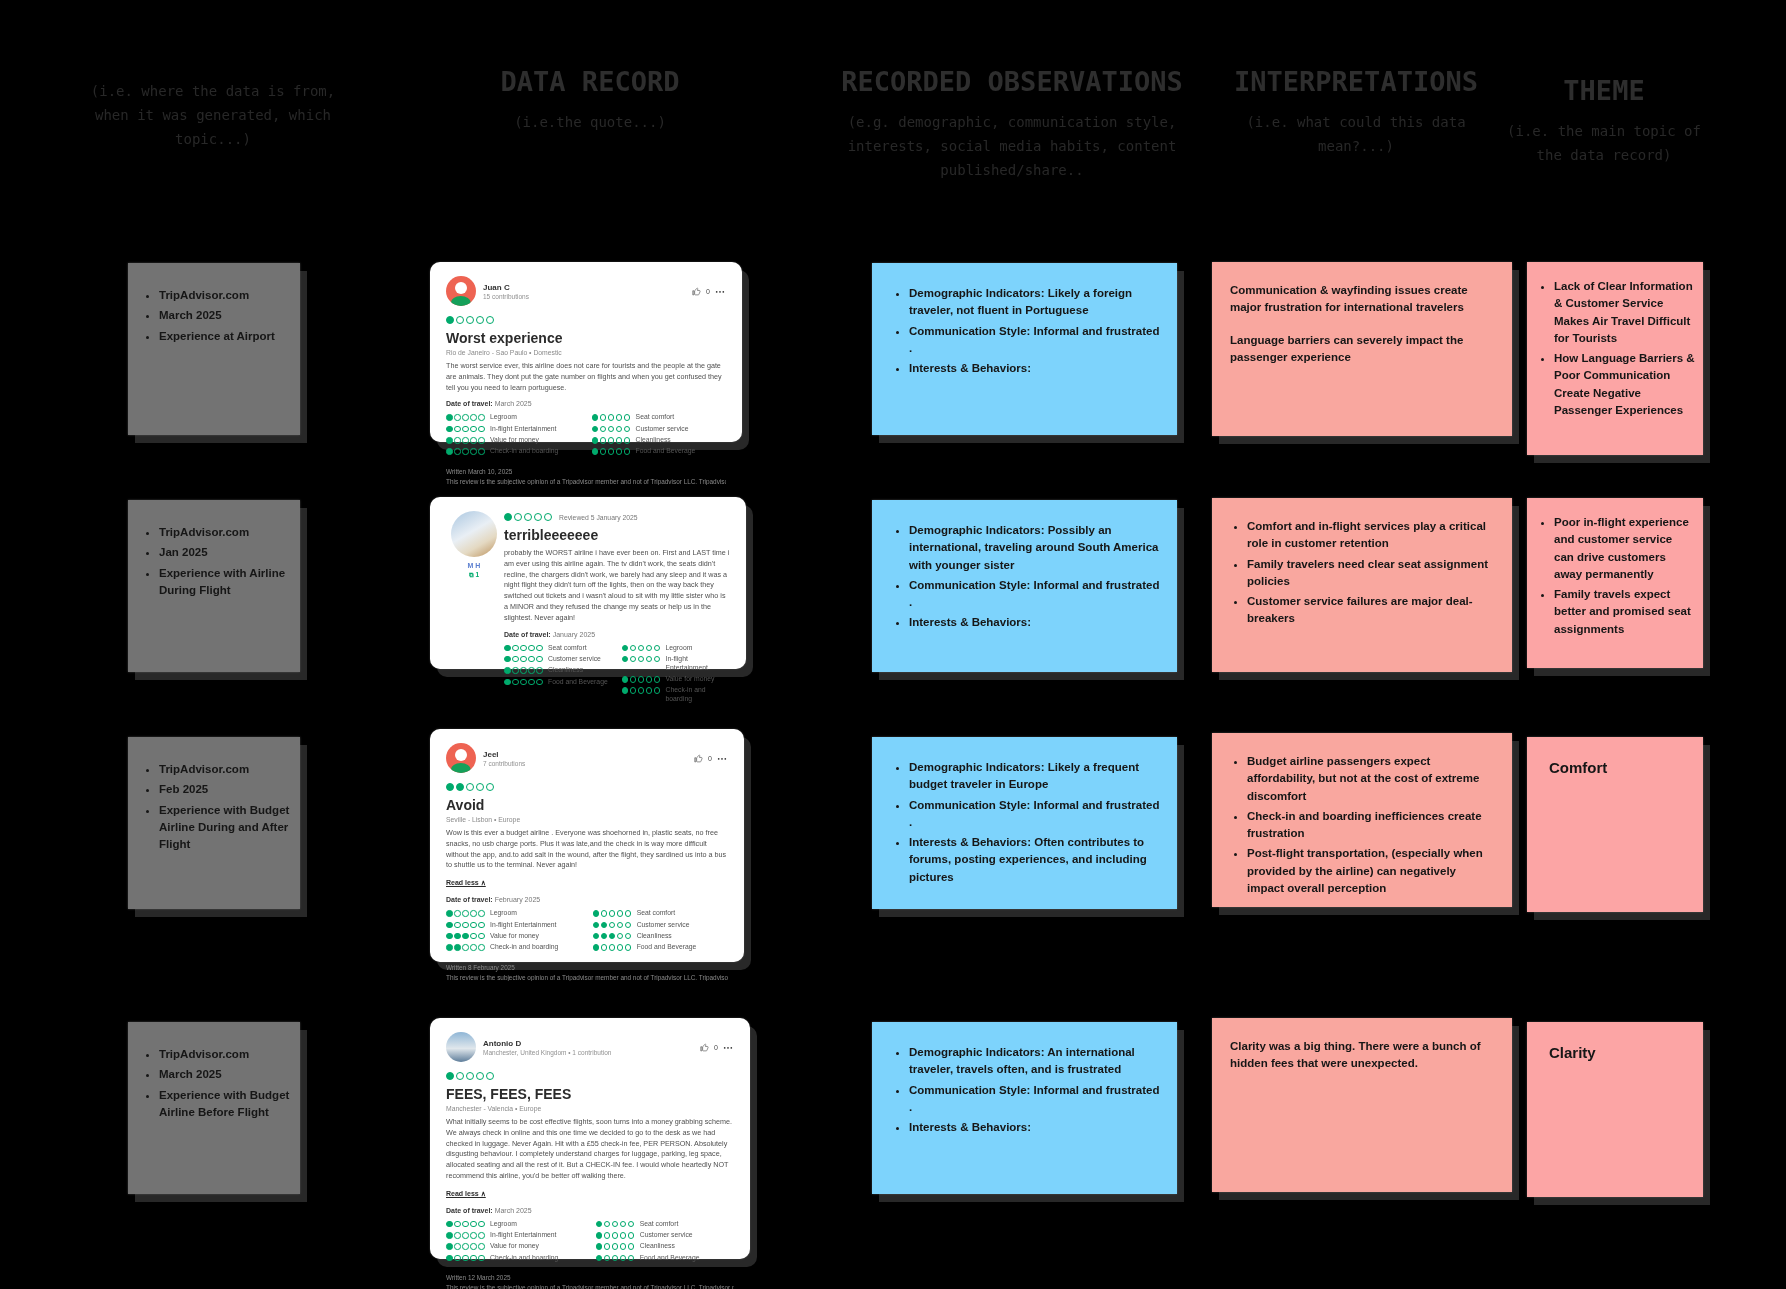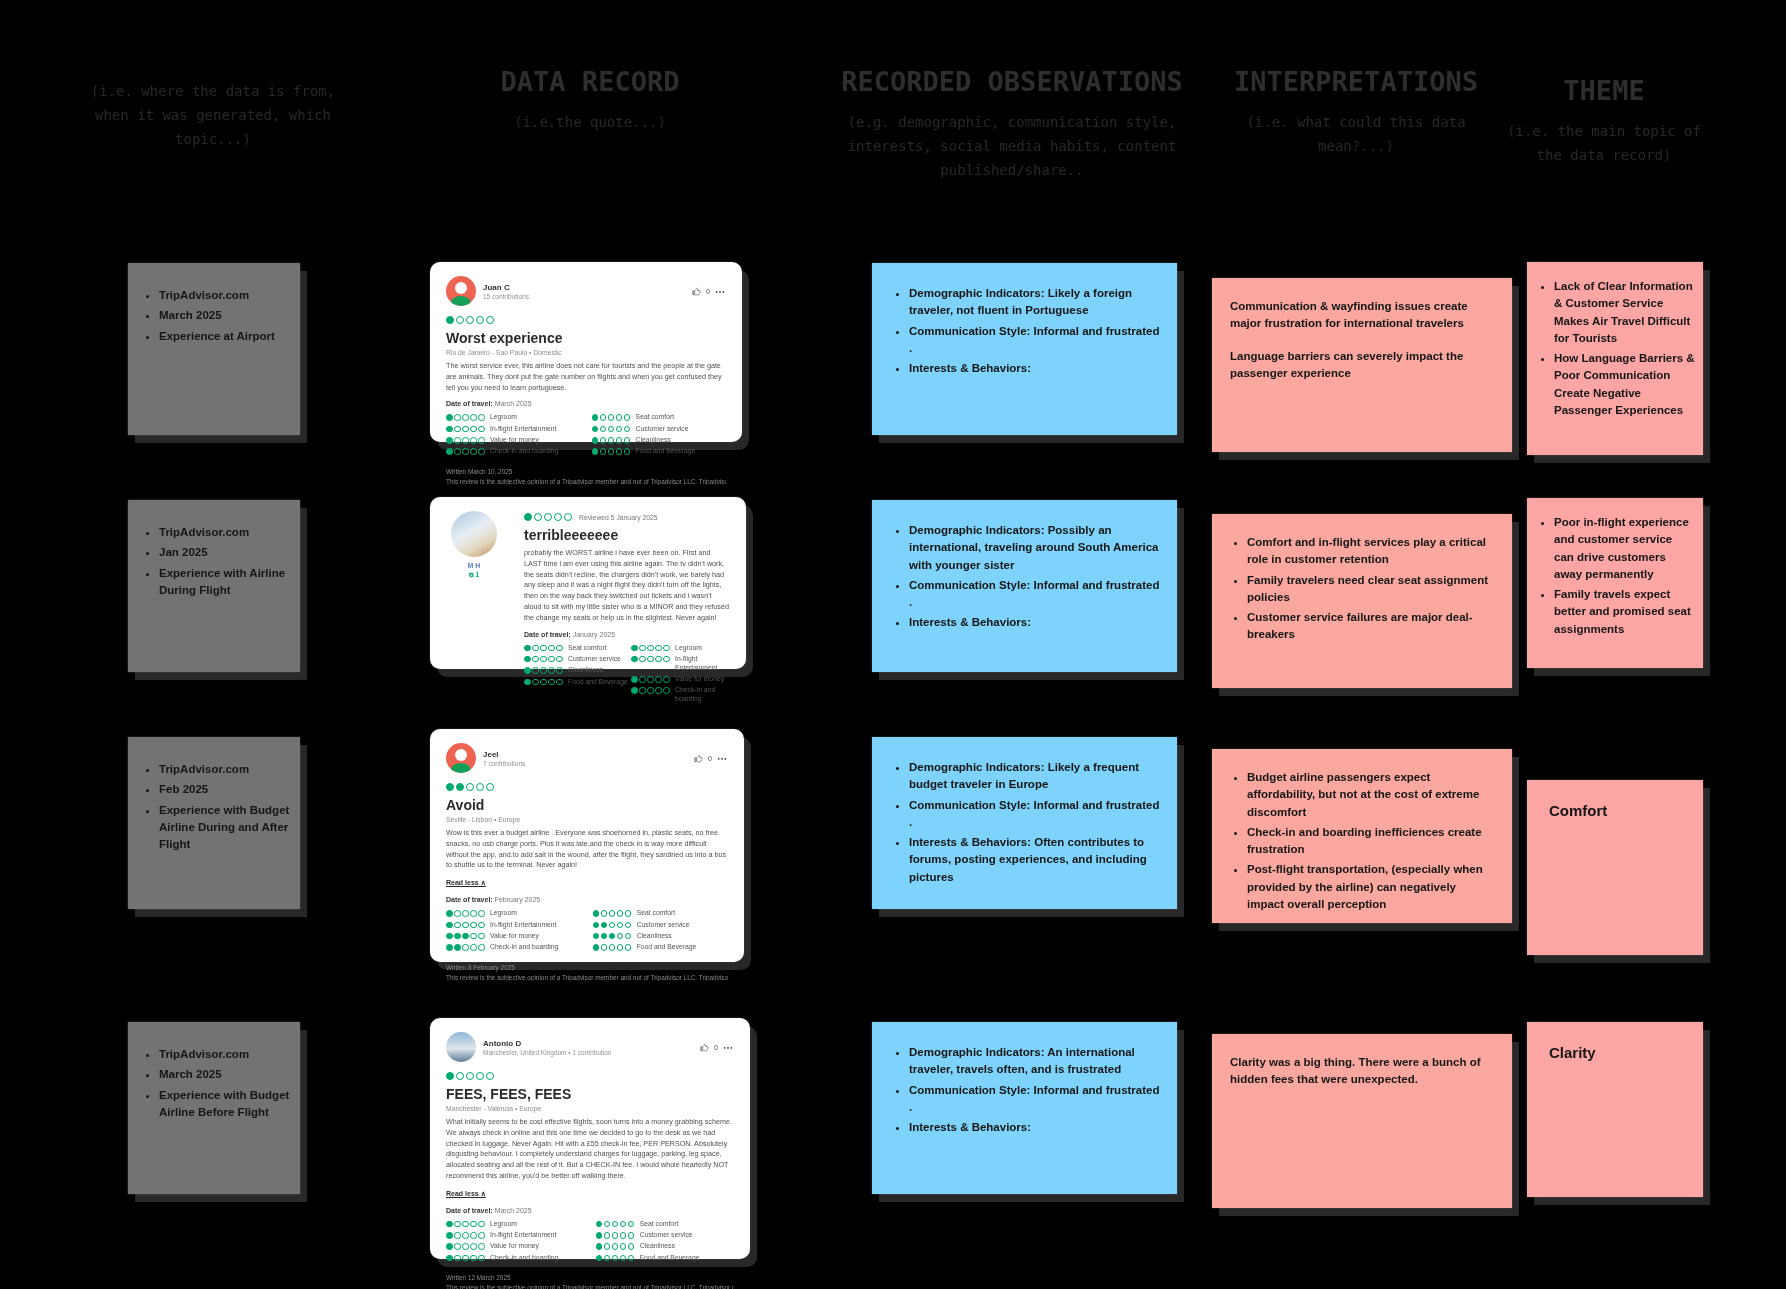--- a/index.html
+++ b/index.html
@@ -32,26 +32,26 @@
   .sticky ul{margin:0;padding-left:17px;}
   .sticky li{margin-bottom:3px;}
   .sticky p{margin:0 0 15px;}
 
   .ctx{left:128px;width:172px;height:172px;padding:24px 8px 0 14px;}
   .ctx.r1{top:263px}.ctx.r2{top:500px}.ctx.r3{top:737px}.ctx.r4{top:1022px}
 
   .obs{left:872px;width:305px;height:172px;padding:22px 14px 0 20px;}
   .obs.r1{top:263px}.obs.r2{top:500px}.obs.r3{top:737px}.obs.r4{top:1022px}
 
-  .int{left:1212px;width:300px;height:174px;padding:20px 16px 0 18px;margin-top:16px;}
+  .int{left:1212px;width:300px;height:174px;padding:20px 16px 0 18px;}
   .int.r1{top:262px}.int.r2{top:498px}.int.r3{top:733px}.int.r4{top:1018px}
 
   .thm{left:1527px;width:176px;padding:16px 8px 0 10px;}
   .thm.r1{top:262px;height:193px}.thm.r2{top:498px;height:170px}
-  .thm.r3{top:780px;height:175px}.thm.r4{top:1022px;height:175px}
+  .thm.r3{top:737px;height:175px}.thm.r4{top:1022px;height:175px}
   .thm-big{font-size:15px;font-weight:600;padding-top:22px;padding-left:22px;}
 
   
   .rec{
     position:absolute;left:430px;background:#fff;border-radius:10px;
     box-sizing:border-box;padding:14px 16px 10px;
     box-shadow:7px 8px 0 rgba(105,105,105,.38), 0 0 2px rgba(130,130,130,.5);
   }
   .rec.r1{top:262px;width:312px;height:180px}
   .rec.r2{top:497px;width:316px;height:172px}
@@ -86,21 +86,21 @@
   .travel b{color:#333;}
   .subr{display:flex;margin-top:6px;}
   .subr .colL{width:52%;}
   .subr .colR{width:48%;}
   .sr-row{display:flex;align-items:flex-start;margin-bottom:2.5px;}
   .sr-bubs{display:inline-flex;margin-right:4px;flex:none;margin-top:1px;}
   .sr-label{font-size:6.8px;color:#555;flex:1;line-height:1.3;}
   .written{font-size:6.4px;color:#8a8a8a;margin-top:9px;}
   .disc{font-size:6.4px;color:#8a8a8a;margin-top:3px;white-space:nowrap;overflow:hidden;}
 
-  .card2{display:flex;gap:22px;}
+  .card2{display:flex;gap:2px;}
   .c2left{width:56px;flex:none;text-align:center;}
   .mh{font-size:7px;font-weight:bold;color:#5b7fd0;margin-top:5px;}
   .badge{font-size:6.5px;color:#00aa6c;margin-top:2px;font-weight:bold;}
   .c2right{flex:1;min-width:0;}
   .c2right .stars{margin-top:2px;}
 </style>
 </head>
 <body>
 
 <div class="col-head h1">

